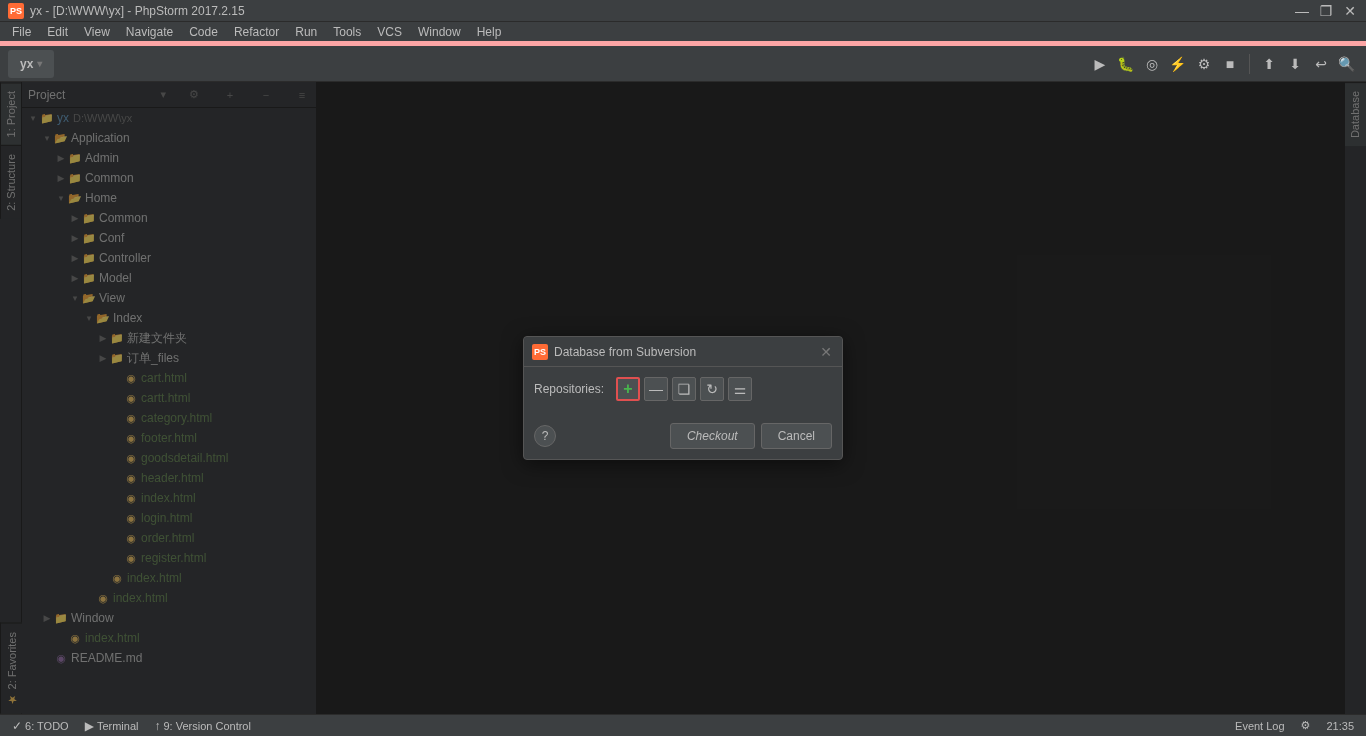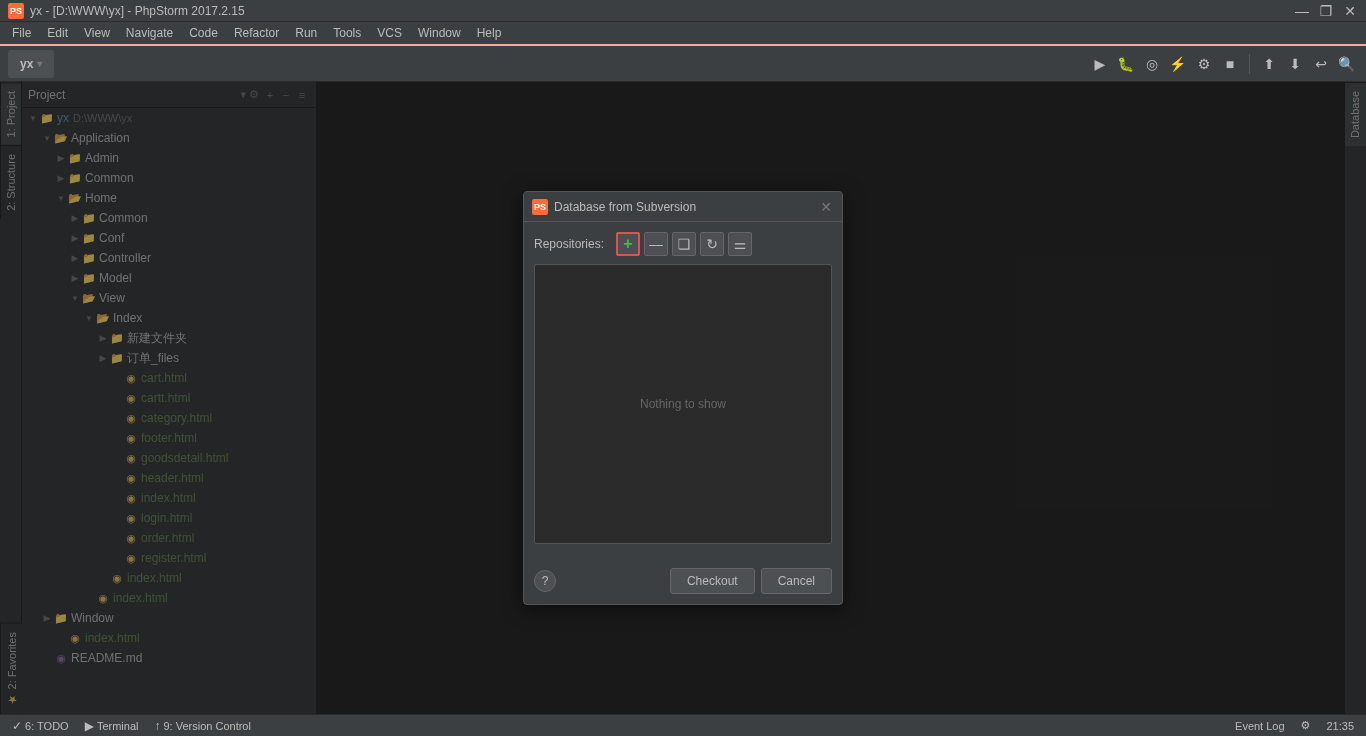--- a/index.html
+++ b/index.html
@@ -39,21 +39,21 @@
       cursor: pointer;
     }
 
     
     #menu-bar {
       height: 24px;
       background: #3c3f41;
       display: flex;
       align-items: center;
       padding: 0 4px;
-      border-bottom: 2px solid #fca5a5;
+      border-bottom: 5px solid #fca5a5;
     }
     .menu-item {
       padding: 2px 8px;
       color: #bbbbbb;
       font-size: 12px;
       cursor: pointer;
     }
 
     
     #toolbar {
@@ -103,21 +103,21 @@
       border-right: 1px solid #2b2b2b;
       display: flex;
       flex-direction: column;
     }
     #panel-header {
       height: 26px;
       background: #3c3f41;
       display: flex;
       align-items: center;
       padding: 0 6px;
-      gap: 0;
+      gap: 20px;
       border-bottom: 1px solid #2b2b2b;
     }
     #panel-header-title {
       flex: 1;
       font-size: 12px;
       color: #bbbbbb;
     }
     .panel-header-icon {
       width: 16px;
       height: 16px;
@@ -373,20 +373,21 @@
       border-radius: 3px;
       color: #bbbbbb;
       font-size: 12px;
       cursor: pointer;
       display: flex;
       align-items: center;
       justify-content: center;
     }
     .dialog-action-btn.primary {
       background: #4c5052;
+      font-style: italic;
     }
     .vtab {
       writing-mode: vertical-rl;
       transform: rotate(180deg);
       font-size: 11px;
       color: #bbbbbb;
       padding: 8px 4px;
       cursor: pointer;
       background: #3c3f41;
       border-right: 1px solid #2b2b2b;
@@ -683,23 +684,20 @@
       <div id="dialog-body">
         <div id="repositories-row">
           <span id="repositories-label">Repositories:</span>
           <div class="repo-btn" id="add-repo-btn" style="border:2px solid #e05050;color:#49b64e;font-size:16px;font-weight:bold;">+</div>
           <div class="repo-btn">—</div>
           <div class="repo-btn">❏</div>
           <div class="repo-btn">↻</div>
           <div class="repo-btn">⚌</div>
         </div>
 
-        <div id="repo-list-area">
-          <span id="nothing-to-show">Nothing to show</span>
-        </div>
       </div>
 
       <div id="dialog-footer">
         <div id="help-btn">?</div>
         <div class="dialog-spacer"></div>
         <div class="dialog-action-btn primary">Checkout</div>
         <div class="dialog-action-btn">Cancel</div>
       </div>
     </div>
   </div>

